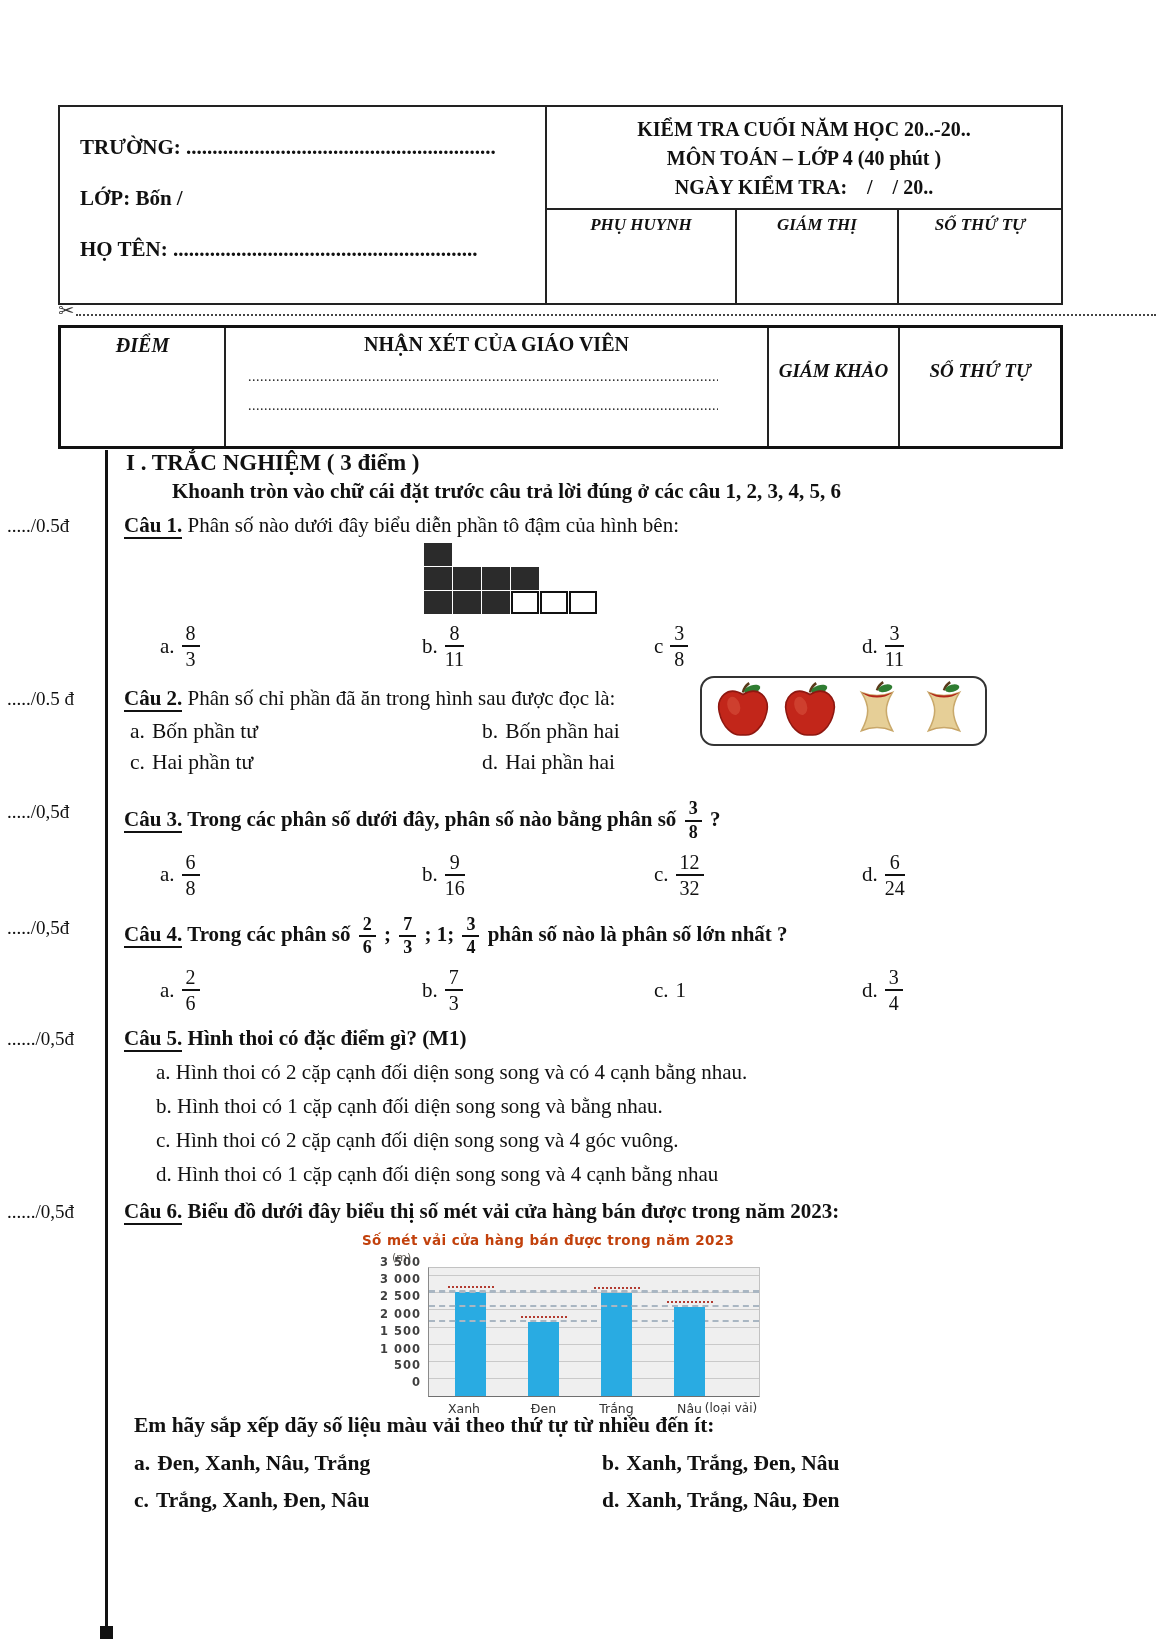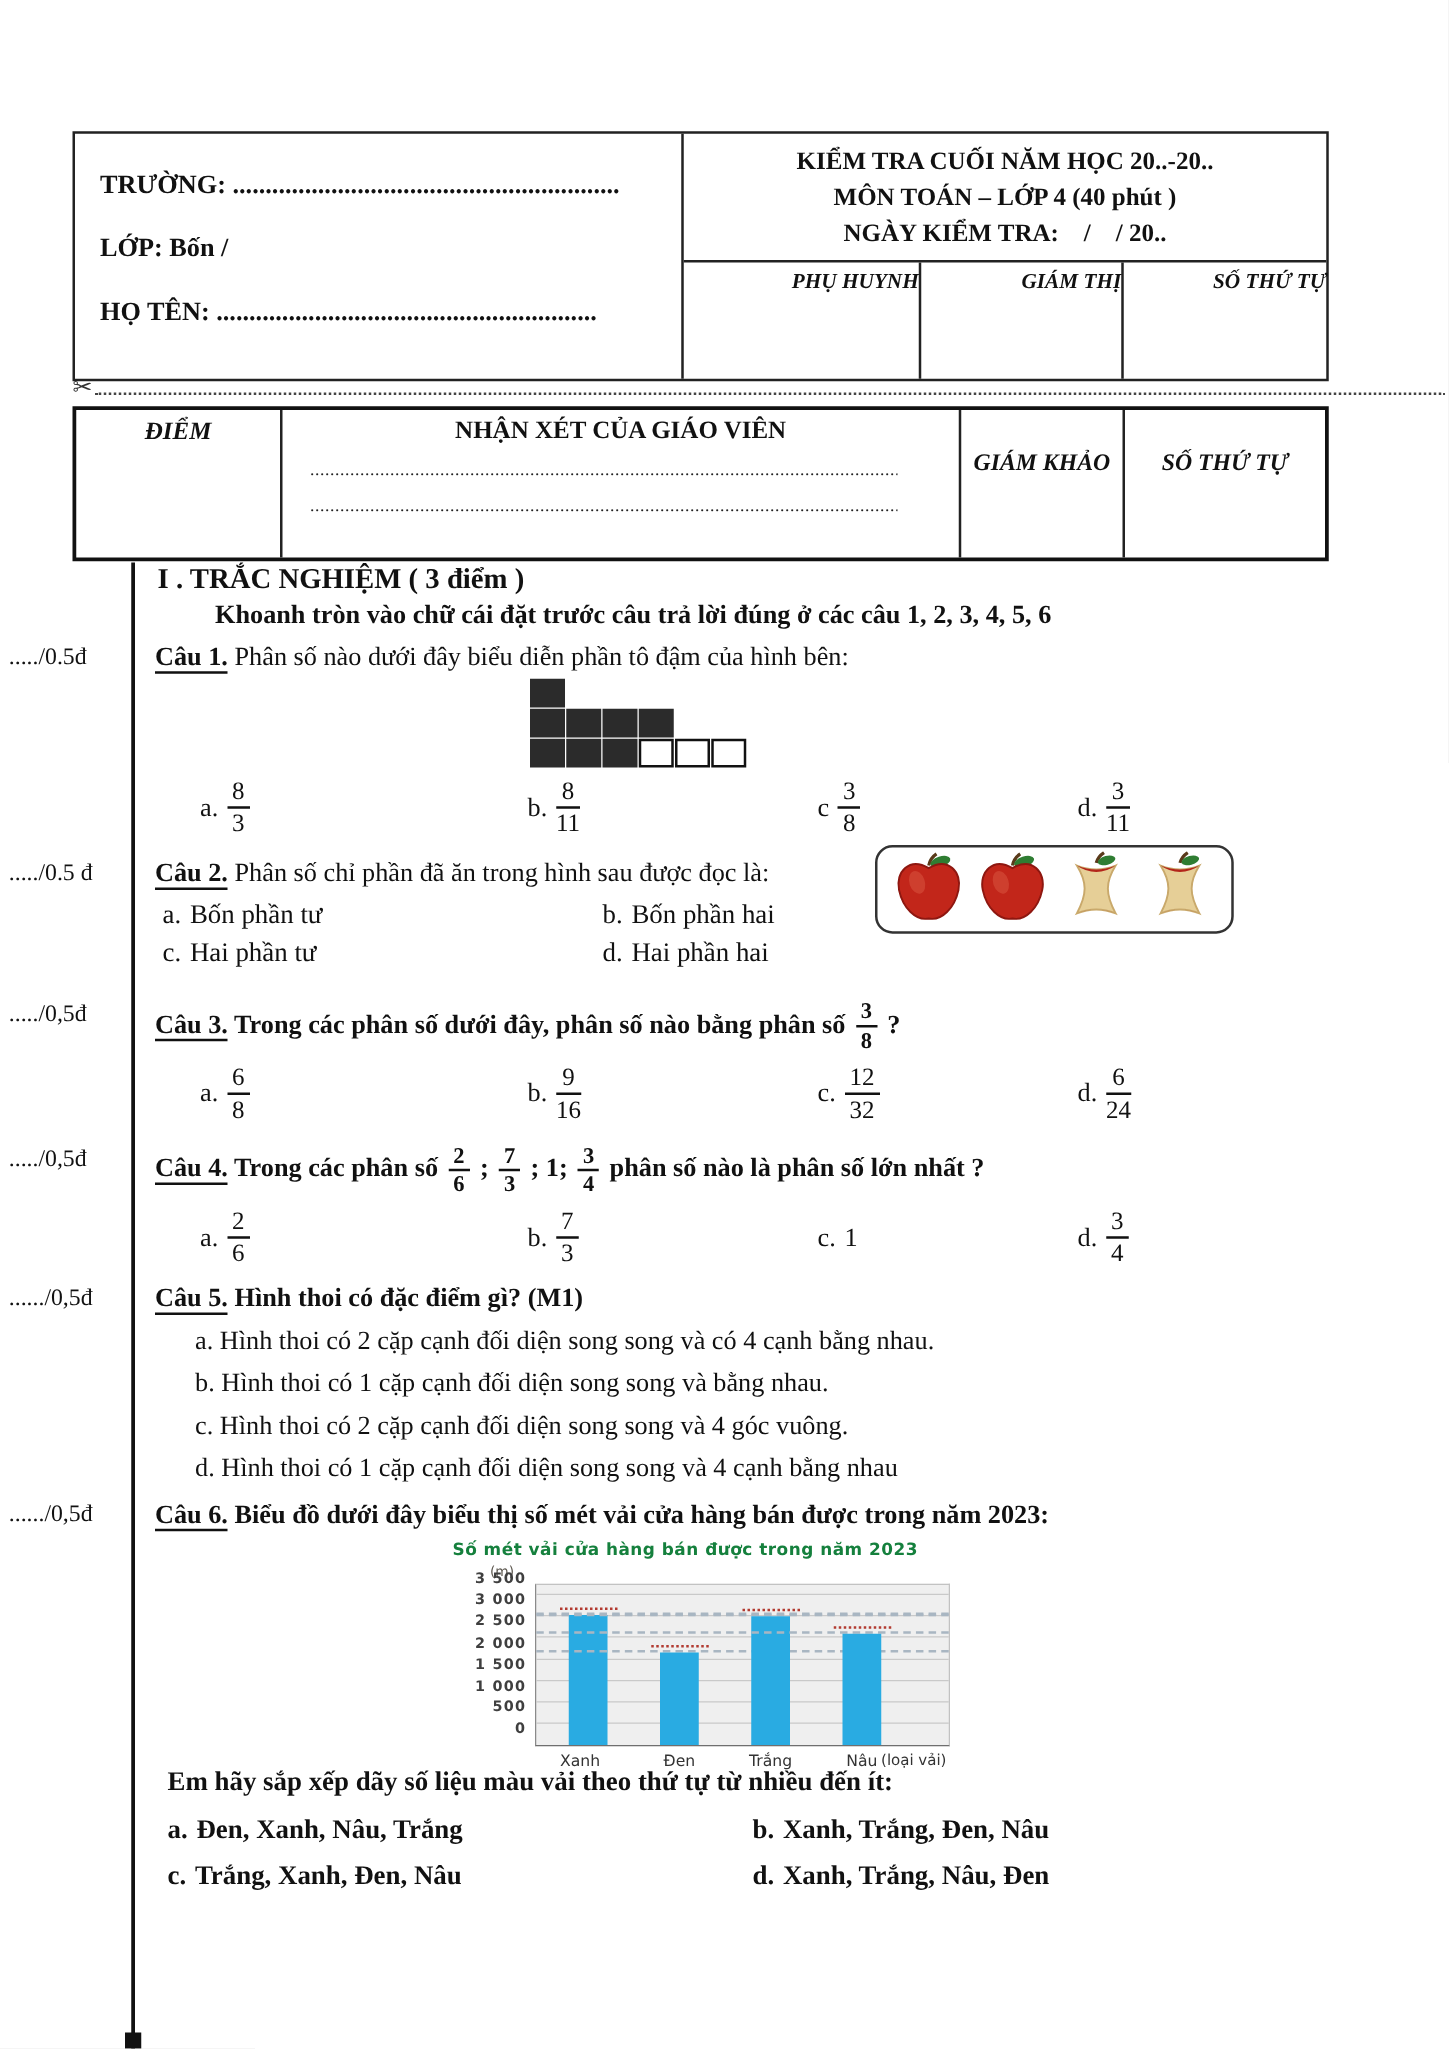--- a/index.html
+++ b/index.html
@@ -8,21 +8,21 @@
   .pre{white-space:pre-wrap;}
 
   
   .header-table{position:absolute;left:58px;top:105px;width:1005px;height:200px;
                 border:2.5px solid #222;display:flex;box-sizing:border-box;}
   .ht-left{width:487px;border-right:2px solid #222;padding:28px 0 0 20px;box-sizing:border-box;}
   .ht-left .line{font-weight:bold;font-size:21px;margin-bottom:26px;}
   .ht-right{flex:1;display:flex;flex-direction:column;}
   .ht-titles{padding-top:8px;text-align:center;font-weight:bold;font-size:20px;line-height:29px;}
   .ht-cols{flex:1;display:flex;border-top:2px solid #222;margin-top:6px;}
-  .ht-col{text-align:right;font-style:italic;font-weight:bold;font-size:17px;
+  .ht-col{text-align:center;font-style:italic;font-weight:bold;font-size:17px;
           padding-top:5px;box-sizing:border-box;border-right:2px solid #222;}
   .ht-col.c1{width:190px;} .ht-col.c2{width:162px;} .ht-col.c3{flex:1;border-right:none;}
 
   
   .cut-line{position:absolute;left:58px;top:298px;width:1098px;display:flex;align-items:flex-end;height:22px;}
   .scissors{font-family:"DejaVu Sans","Liberation Sans",sans-serif;font-size:19px;line-height:1;color:#333;margin-right:2px;}
   .cut-dots{flex:1;border-bottom:2.5px dotted #444;margin-bottom:4px;}
 
   
   .grade-table{position:absolute;left:58px;top:325px;width:1005px;height:124px;
@@ -77,21 +77,21 @@
   .fruit{display:inline-block;}
 
   .q3{margin-top:24px;}
   .q4{margin-top:16px;}
   .q5{margin-top:12px;}
   .opt{font-size:21px;margin:9px 0 0 32px;}
   .q6{margin-top:12px;}
 
   
   .chart{width:420px;margin:8px 0 0 238px;font-family:"DejaVu Sans","Liberation Sans",sans-serif;}
-  .chart-title{font-size:13.5px;font-weight:bold;color:#15803d;letter-spacing:0.4px;}
+  .chart-title{font-size:13.5px;font-weight:bold;color:#c2410c;letter-spacing:0.4px;}
   .chart-unit{font-size:11px;color:#5f5a52;margin:3px 0 3px 30px;}
   .plot{position:relative;margin-left:66px;width:330px;height:128px;background:#efefef;
         border:1px solid #c2c2c2;border-left:1.5px solid #8a8a8a;border-bottom:1.5px solid #6f6f6f;}
   .gridline{position:absolute;left:0;right:0;height:0;border-top:1px solid #c9c9c9;}
   .guide{position:absolute;left:0;right:0;height:0;border-top:2px dashed #a9b6c2;}
   .bar{position:absolute;bottom:0;width:31px;}
   .dotmark{position:absolute;height:0;border-top:2.5px dotted #b23b30;width:46px;}
   .ytick{position:absolute;right:calc(100% + 8px);width:56px;text-align:right;font-size:11.5px;
          color:#3f3f3f;transform:translateY(-7px);letter-spacing:1px;white-space:nowrap;font-weight:bold;}
   .xlabel{position:absolute;top:133px;font-size:12.5px;color:#333;transform:translateX(-50%);

